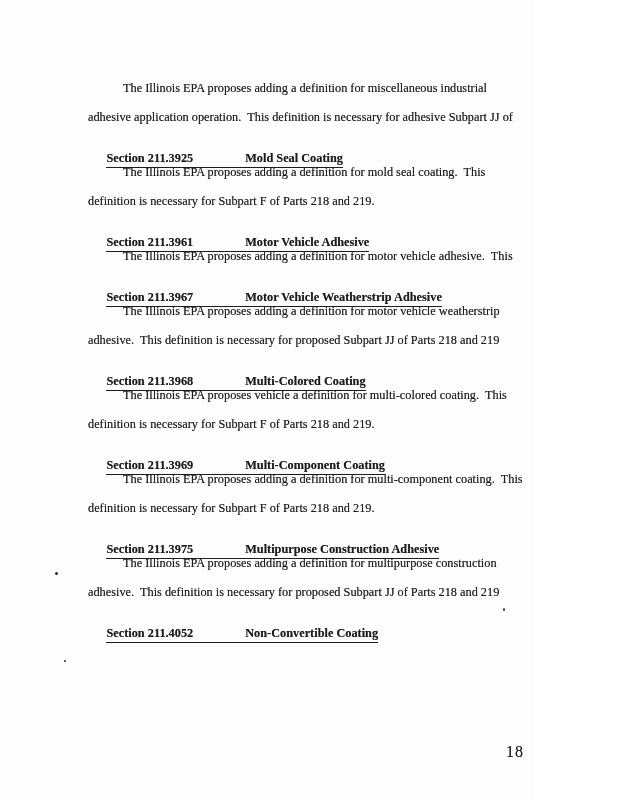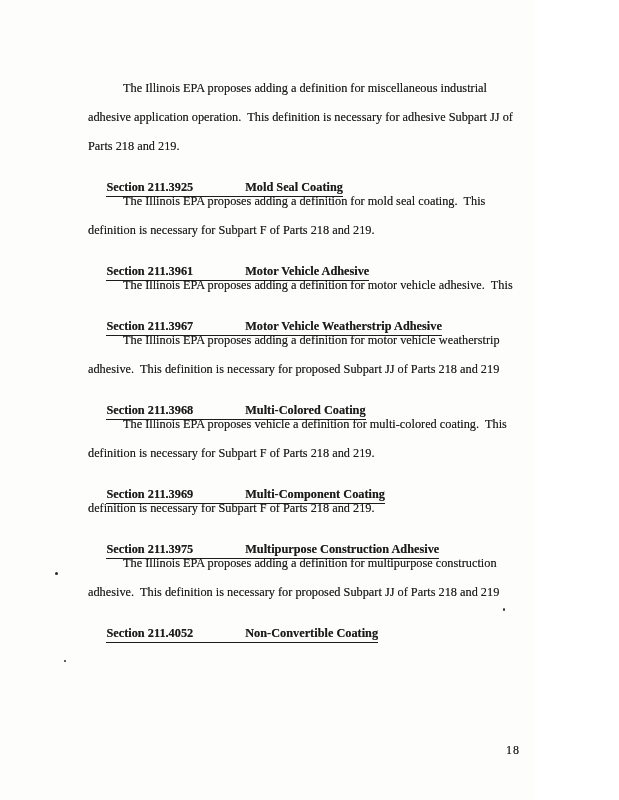--- a/index.html
+++ b/index.html
@@ -43,42 +43,41 @@
     border-bottom: 1.5px solid #1c1c1c;
     padding-bottom: 1px;
   }
   .heading .htitle {
     margin-left: 52px;
   }
   .pagenum {
     position: absolute;
     left: 506px;
     top: 743px;
-    font-size: 12px;
+    font-size: 16px;
     letter-spacing: 1px;
   }
   .speck {
     position: absolute;
     background: #2a2a2a;
     border-radius: 50%;
   }
   .speck-1 { left: 55px;  top: 572px; width: 3px; height: 3px; }
   .speck-2 { left: 503px; top: 608px; width: 2px; height: 3px; }
   .speck-3 { left: 566px; top: 640px; width: 2px; height: 2px; }
   .speck-4 { left: 64px;  top: 660px; width: 2px; height: 2px; }
 </style>
 </head>
 <body>
 
 <div class="page">
   <div class="content">
 
     <div class="line indent">The Illinois EPA proposes adding a definition for miscellaneous industrial</div>
     <div class="line">adhesive application operation.  This definition is necessary for adhesive Subpart JJ of</div>
-    <div class="line">Parts 218 and 219.</div>
 
     <div class="line heading-line">
       <span class="heading"><span class="hnum">Section 211.3925</span><span class="htitle">Mold Seal Coating</span></span>
     </div>
     <div class="line indent">The Illinois EPA proposes adding a definition for mold seal coating.  This</div>
     <div class="line">definition is necessary for Subpart F of Parts 218 and 219.</div>
 
     <div class="line heading-line">
       <span class="heading"><span class="hnum">Section 211.3961</span><span class="htitle">Motor Vehicle Adhesive</span></span>
     </div>
@@ -92,20 +91,21 @@
 
     <div class="line heading-line">
       <span class="heading"><span class="hnum">Section 211.3968</span><span class="htitle">Multi-Colored Coating</span></span>
     </div>
     <div class="line indent">The Illinois EPA proposes vehicle a definition for multi-colored coating.  This</div>
     <div class="line">definition is necessary for Subpart F of Parts 218 and 219.</div>
 
     <div class="line heading-line">
       <span class="heading"><span class="hnum">Section 211.3969</span><span class="htitle">Multi-Component Coating</span></span>
     </div>
+    <div class="line indent">The Illinois EPA proposes adding a definition for multi-component coating.  This</div>
     <div class="line">definition is necessary for Subpart F of Parts 218 and 219.</div>
 
     <div class="line heading-line">
       <span class="heading"><span class="hnum">Section 211.3975</span><span class="htitle">Multipurpose Construction Adhesive</span></span>
     </div>
     <div class="line indent">The Illinois EPA proposes adding a definition for multipurpose construction</div>
     <div class="line">adhesive.  This definition is necessary for proposed Subpart JJ of Parts 218 and 219</div>
 
     <div class="line heading-line">
       <span class="heading"><span class="hnum">Section 211.4052</span><span class="htitle">Non-Convertible Coating</span></span>

